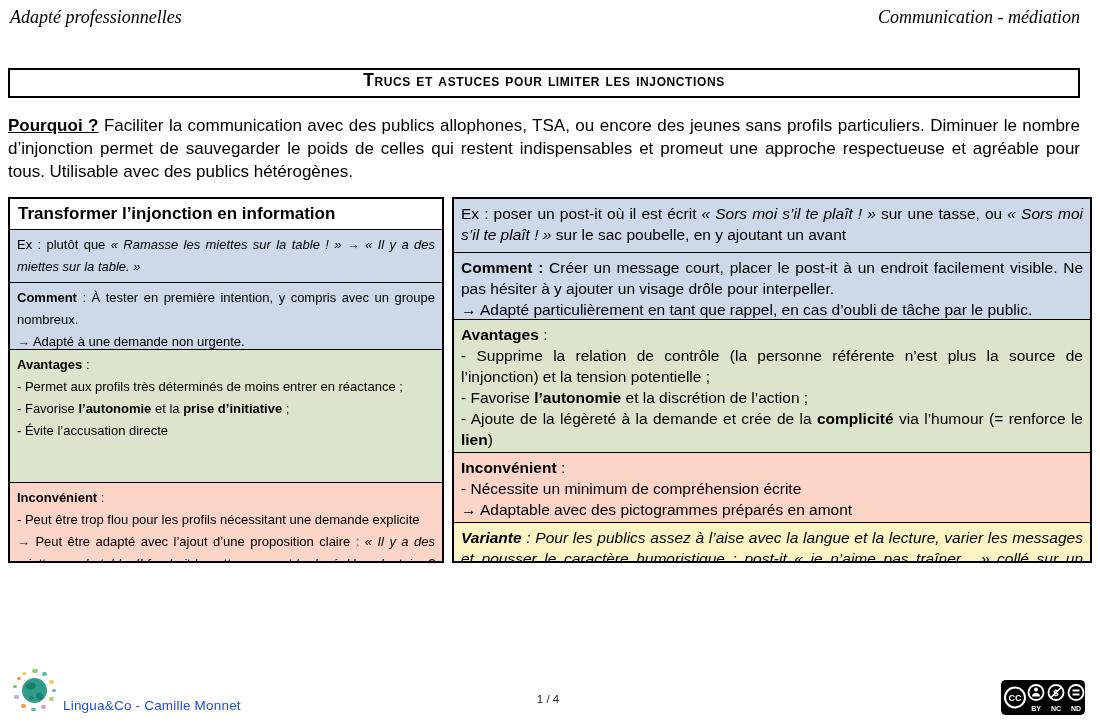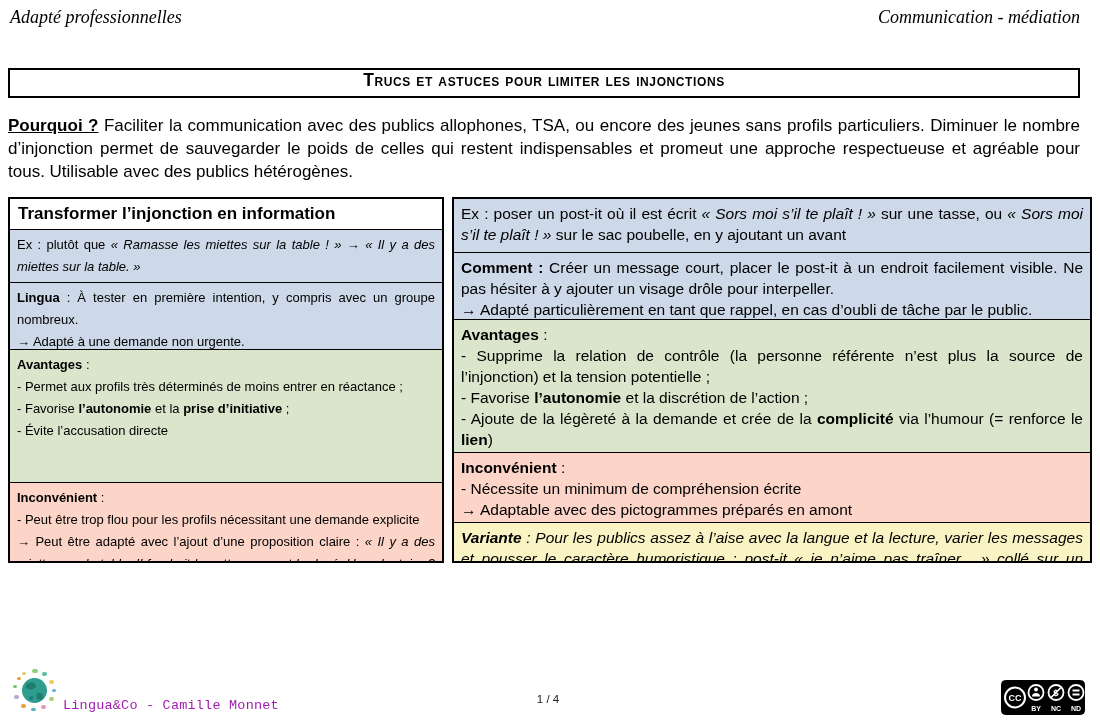--- a/index.html
+++ b/index.html
@@ -64,23 +64,22 @@
   .bg-blue{background:var(--row-blue);}
   .bg-green{background:var(--row-green);}
   .bg-pink{background:var(--row-pink);}
   .bg-yellow{background:var(--row-yellow);}
   .row-variante{font-style:italic;}
 
   
   .footer{position:absolute;left:0;right:0;bottom:0;height:62px;}
   .logo{position:absolute;left:11px;top:3px;}
   .brand{
-    position:absolute;left:63px;top:34px;font-size:13.5px;color:#a21caf;
+    position:absolute;left:63px;top:34px;font-size:13.5px;color:#1d4ed8;
     letter-spacing:.2px;
-    font-family:Liberation Mono, monospace;
   }
   .page-num{
     position:absolute;left:0;right:4px;top:29px;text-align:center;
     font-size:11.5px;color:#222;
   }
   .cc-badge{position:absolute;right:15px;top:16px;}
 </style>
 </head>
 <body>
 
@@ -95,21 +94,21 @@
     <span>Trucs et astuces pour limiter les injonctions</span>
   </div>
 
   <p class="intro"><span class="b u">Pourquoi ?</span><span> Faciliter la communication avec des publics allophones, TSA, ou encore des jeunes sans profils particuliers. Diminuer le nombre d’injonction permet de sauvegarder le poids de celles qui restent indispensables et promeut une approche respectueuse et agréable pour tous. Utilisable avec des publics hétérogènes.</span></p>
 
   <div class="tables">
 
     <div class="col-table col-left">
       <div class="row row-header">Transformer l’injonction en information</div>
       <div class="row bg-blue h-ex"><span>Ex : plutôt que </span><span class="i">« Ramasse les miettes sur la table ! »</span><span> → </span><span class="i">« Il y a des miettes sur la table. »</span></div>
-      <div class="row bg-blue h-comment"><span class="b">Lingua</span><span> : À tester en première intention, y compris avec un groupe nombreux.
+      <div class="row bg-blue h-comment"><span class="b">Comment</span><span> : À tester en première intention, y compris avec un groupe nombreux.
 → Adapté à une demande non urgente.</span></div>
       <div class="row bg-green h-adv"><span class="b">Avantages</span><span> :
 - Permet aux profils très déterminés de moins entrer en réactance ;
 - Favorise </span><span class="b">l’autonomie</span><span> et la </span><span class="b">prise d’initiative</span><span> ;
 - Évite l’accusation directe</span></div>
       <div class="row bg-pink grow"><span class="b">Inconvénient</span><span> :
 - Peut être trop flou pour les profils nécessitant une demande explicite
 → Peut être adapté avec l’ajout d’une proposition claire : </span><span class="i">« Il y a des miettes sur la table. Il faudrait la nettoyer avant le dosé. Un volontaire ? »</span></div>
     </div>
 

